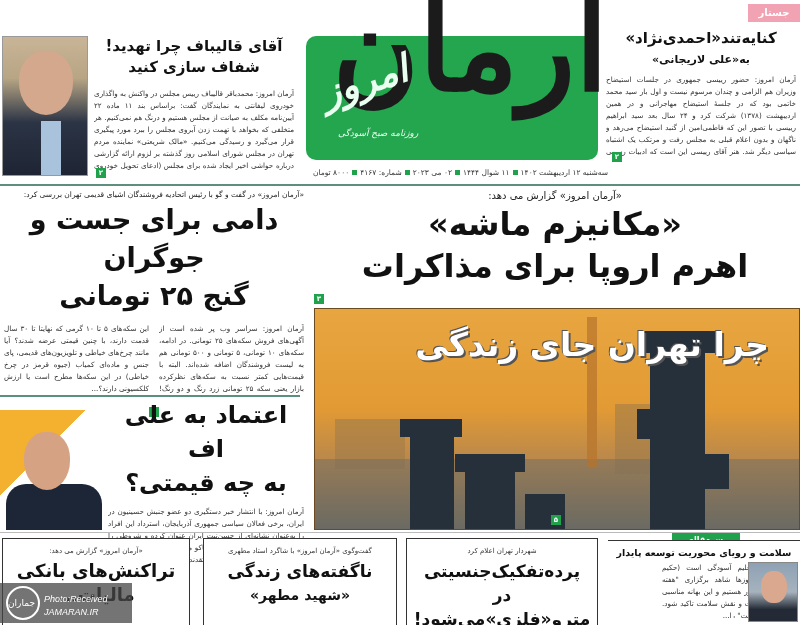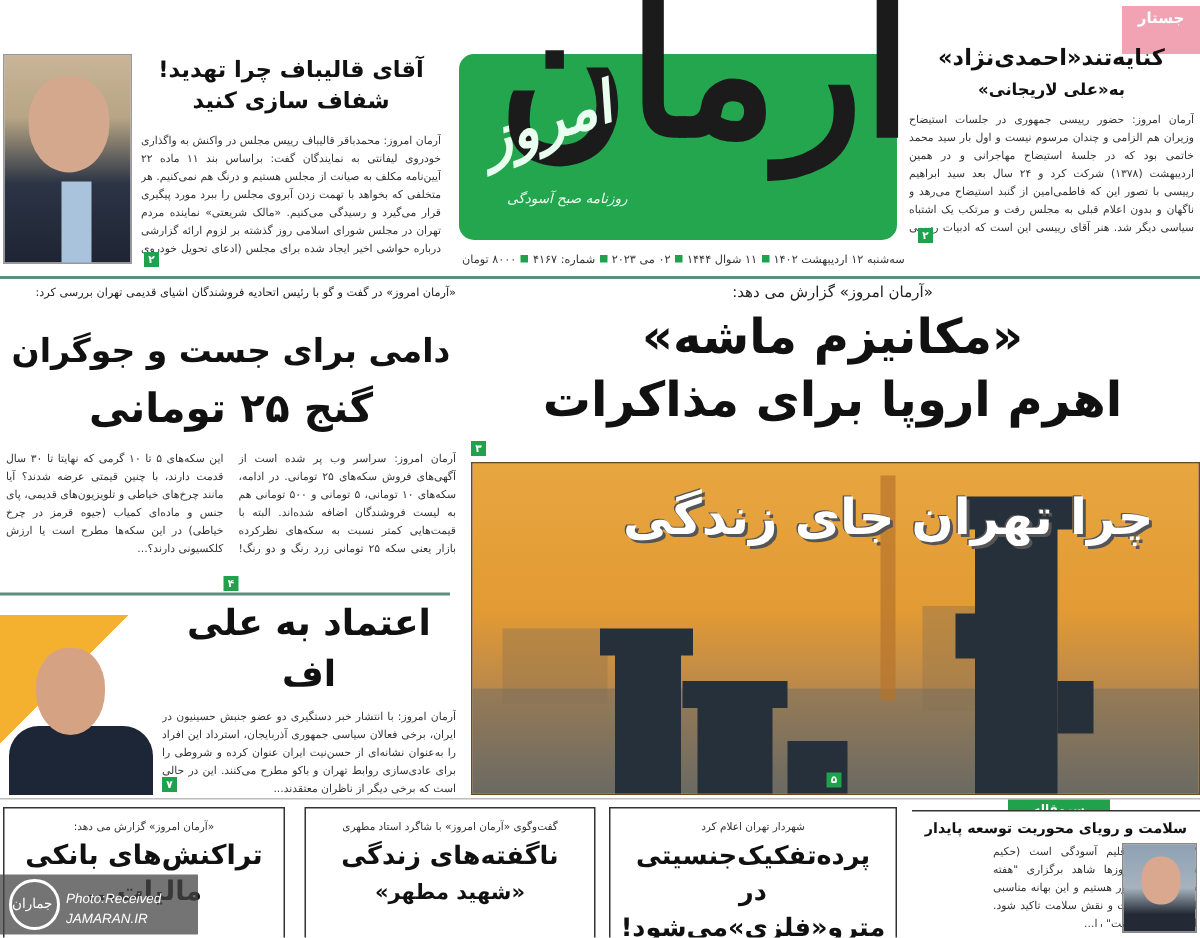--- a/index.html
+++ b/index.html
@@ -9,25 +9,25 @@
   .body-text { font-size: 7.2px; line-height: 12px; color: #333; text-align: justify; }
   .pg { display: inline-block; background: #1fa24b; color: #fff; font-size: 7px; width: 10px; height: 10px; line-height: 10px; text-align: center; font-weight: bold; }
   .hr { position: absolute; background: #5d8f7e; height: 2px; }
 
   
   .masthead { left: 298px; top: 0; width: 312px; height: 165px; }
   .mast-green { position: absolute; left: 8px; top: 36px; width: 292px; height: 124px; background: #24a64f; border-radius: 10px; }
   .mast-big { position: absolute; right: 2px; top: -10px; font-family: "DejaVu Serif", serif; font-size: 118px; font-weight: bold; color: #1b1b1b; letter-spacing: -6px; line-height: 1; }
   .mast-sub { position: absolute; left: 22px; top: 58px; color: #e9fff0; font-family: "DejaVu Serif", serif; font-size: 38px; font-style: italic; font-weight: bold; transform: rotate(-18deg); }
   .mast-tag { position: absolute; left: 40px; top: 128px; color: #e9fff0; font-size: 9px; font-style: italic; }
-  .dateline { position: absolute; left: 308px; top: 168px; width: 300px; font-size: 7.5px; color: #333; text-align: left; white-space: nowrap; }
+  .dateline { position: absolute; left: 308px; top: 168px; width: 300px; font-size: 7.5px; color: #333; text-align: right; white-space: nowrap; }
   .dateline .sq { display: inline-block; width: 5px; height: 5px; background: #1fa24b; margin: 0 3px; }
 
   
-  .jostar { right: 0; top: 4px; width: 52px; height: 32px; background: #f2a3b3; color: #fff; font-size: 10px; font-weight: bold; text-align: center; line-height: 18px; }
+  .jostar { right: 0; top: 4px; width: 52px; height: 18px; background: #f2a3b3; color: #fff; font-size: 10px; font-weight: bold; text-align: center; line-height: 18px; }
 
   .headline-black { font-weight: bold; color: #111; text-align: center; }
 
   
   .photo-ghalibaf { left: 2px; top: 36px; width: 86px; height: 140px; background: linear-gradient(180deg,#c9b497 0%,#b7a584 30%,#2b3445 62%,#1e2433 100%); border: 1px solid #999; overflow: hidden; }
   .photo-ghalibaf .face { position: absolute; left: 16px; top: 14px; width: 54px; height: 64px; background: #d4a88d; border-radius: 45% 45% 50% 50%; }
   .photo-ghalibaf .shirt { position: absolute; left: 38px; top: 84px; width: 20px; height: 56px; background: #a9c3dd; }
 
   .photo-aliyev { left: 0; top: 410px; width: 105px; height: 120px; background: linear-gradient(135deg,#f4b02f 0%,#f4b02f 38%,#ffffff 38%,#ffffff 100%); overflow: hidden; }
   .photo-aliyev .face { position: absolute; left: 24px; top: 22px; width: 46px; height: 58px; background: #d5a384; border-radius: 45% 45% 50% 50%; }
@@ -82,21 +82,21 @@
   <div class="headline-black" style="font-size:15px; line-height:21px;">آقای قالیباف چرا تهدید!</div>
   <div class="headline-black" style="font-size:15px; line-height:21px;">شفاف سازی کنید</div>
   <div class="body-text" style="margin-top:10px; height:84px; overflow:hidden;">آرمان امروز: محمدباقر قالیباف رییس مجلس در واکنش به واگذاری خودروی لیفانتی به نمایندگان گفت: براساس بند ۱۱ ماده ۲۲ آیین‌نامه مکلف به صیانت از مجلس هستیم و درنگ هم نمی‌کنیم. هر متخلفی که بخواهد با تهمت زدن آبروی مجلس را ببرد مورد پیگیری قرار می‌گیرد و رسیدگی می‌کنیم. «مالک شریعتی» نماینده مردم تهران در مجلس شورای اسلامی روز گذشته بر لزوم ارائه گزارشی درباره حواشی اخیر ایجاد شده برای مجلس (ادعای تحویل خودروی شاسی بلند...</div>
   <span class="pg" style="position:absolute; left:2px; bottom:-6px;">۲</span>
 </div>
 
 <div class="hr" style="left:0; top:184px; width:800px;"></div>
 
 <div class="abs" style="left:4px; top:190px; width:300px;">
   <div style="font-size:7.5px; color:#222; text-align:right;">«آرمان امروز» در گفت و گو با رئیس اتحادیه فروشندگان اشیای قدیمی تهران بررسی کرد:</div>
-  <div class="headline-black" style="font-size:22px; line-height:38px; margin-top:17px;">دامی برای جست و جوگران</div>
+  <div class="headline-black" style="font-size:27px; line-height:38px; margin-top:2px;">دامی برای جست و جوگران</div>
   <div class="headline-black" style="font-size:27px; line-height:38px;">گنج ۲۵ تومانی</div>
   <div style="display:flex; gap:10px; margin-top:8px;">
     <div class="body-text" style="width:145px; height:74px; overflow:hidden;">آرمان امروز: سراسر وب پر شده است از آگهی‌های فروش سکه‌های ۲۵ تومانی. در ادامه، سکه‌های ۱۰ تومانی، ۵ تومانی و ۵۰۰ تومانی هم به لیست فروشندگان اضافه شده‌اند. البته با قیمت‌هایی کمتر نسبت به سکه‌های نظرکرده بازار یعنی سکه ۲۵ تومانی زرد رنگ و دو رنگ! اما چرا</div>
     <div class="body-text" style="width:145px; height:74px; overflow:hidden;">این سکه‌های ۵ تا ۱۰ گرمی که نهایتا تا ۳۰ سال قدمت دارند، با چنین قیمتی عرضه شدند؟ آیا مانند چرخ‌های خیاطی و تلویزیون‌های قدیمی، پای جنس و ماده‌ای کمیاب (جیوه قرمز در چرخ خیاطی) در این سکه‌ها مطرح است یا ارزش کلکسیونی دارند؟...</div>
   </div>
   <div style="text-align:center; margin-top:2px;"><span class="pg">۴</span></div>
 </div>
 
 <div class="hr" style="left:0; top:395px; width:300px; height:1.5px;"></div>
 
@@ -126,20 +126,21 @@
   </div>
   <span class="pg" style="position:absolute; left:236px; bottom:4px;">۵</span>
 </div>
 
 <div class="abs photo-aliyev">
   <div class="suit"></div>
   <div class="face"></div>
 </div>
 <div class="abs" style="left:108px; top:398px; width:196px;">
   <div class="headline-black" style="font-size:24px; line-height:34px;">اعتماد به علی اف</div>
+  <div class="headline-black" style="font-size:24px; line-height:34px;">به چه قیمتی؟</div>
   <div class="body-text" style="margin-top:6px; height:60px; overflow:hidden;">آرمان امروز: با انتشار خبر دستگیری دو عضو جنبش حسینیون در ایران، برخی فعالان سیاسی جمهوری آذربایجان، استرداد این افراد را به‌عنوان نشانه‌ای از حسن‌نیت ایران عنوان کرده و شروطی را برای عادی‌سازی روابط تهران و باکو مطرح می‌کنند. این در حالی است که برخی دیگر از ناظران معتقدند...</div>
   <span class="pg" style="position:absolute; left:0; bottom:4px;">۷</span>
 </div>
 
 <div class="hr" style="left:0; top:532px; width:800px; height:1px; background:#bbb;"></div>
 
 <div class="abs editorial-label">سرمقاله</div>
 <div class="box" style="left:608px; top:540px; width:192px; height:85px; border:none; border-top:1.5px solid #333;">
   <div class="headline-black" style="font-size:9.5px; margin-top:6px;">سلامت و رویای محوریت توسعه پایدار</div>
   <div class="body-text" style="width:136px; margin-top:4px; margin-right:2px; height:56px; overflow:hidden;">"سلامت" به اقلیم آسودگی است (حکیم نظامی). این روزها شاهد برگزاری "هفته سلامت" در کشور هستیم و این بهانه مناسبی است تا بر اهمیت و نقش سلامت تاکید شود. اگر تعریف "سلامت" را...</div>

